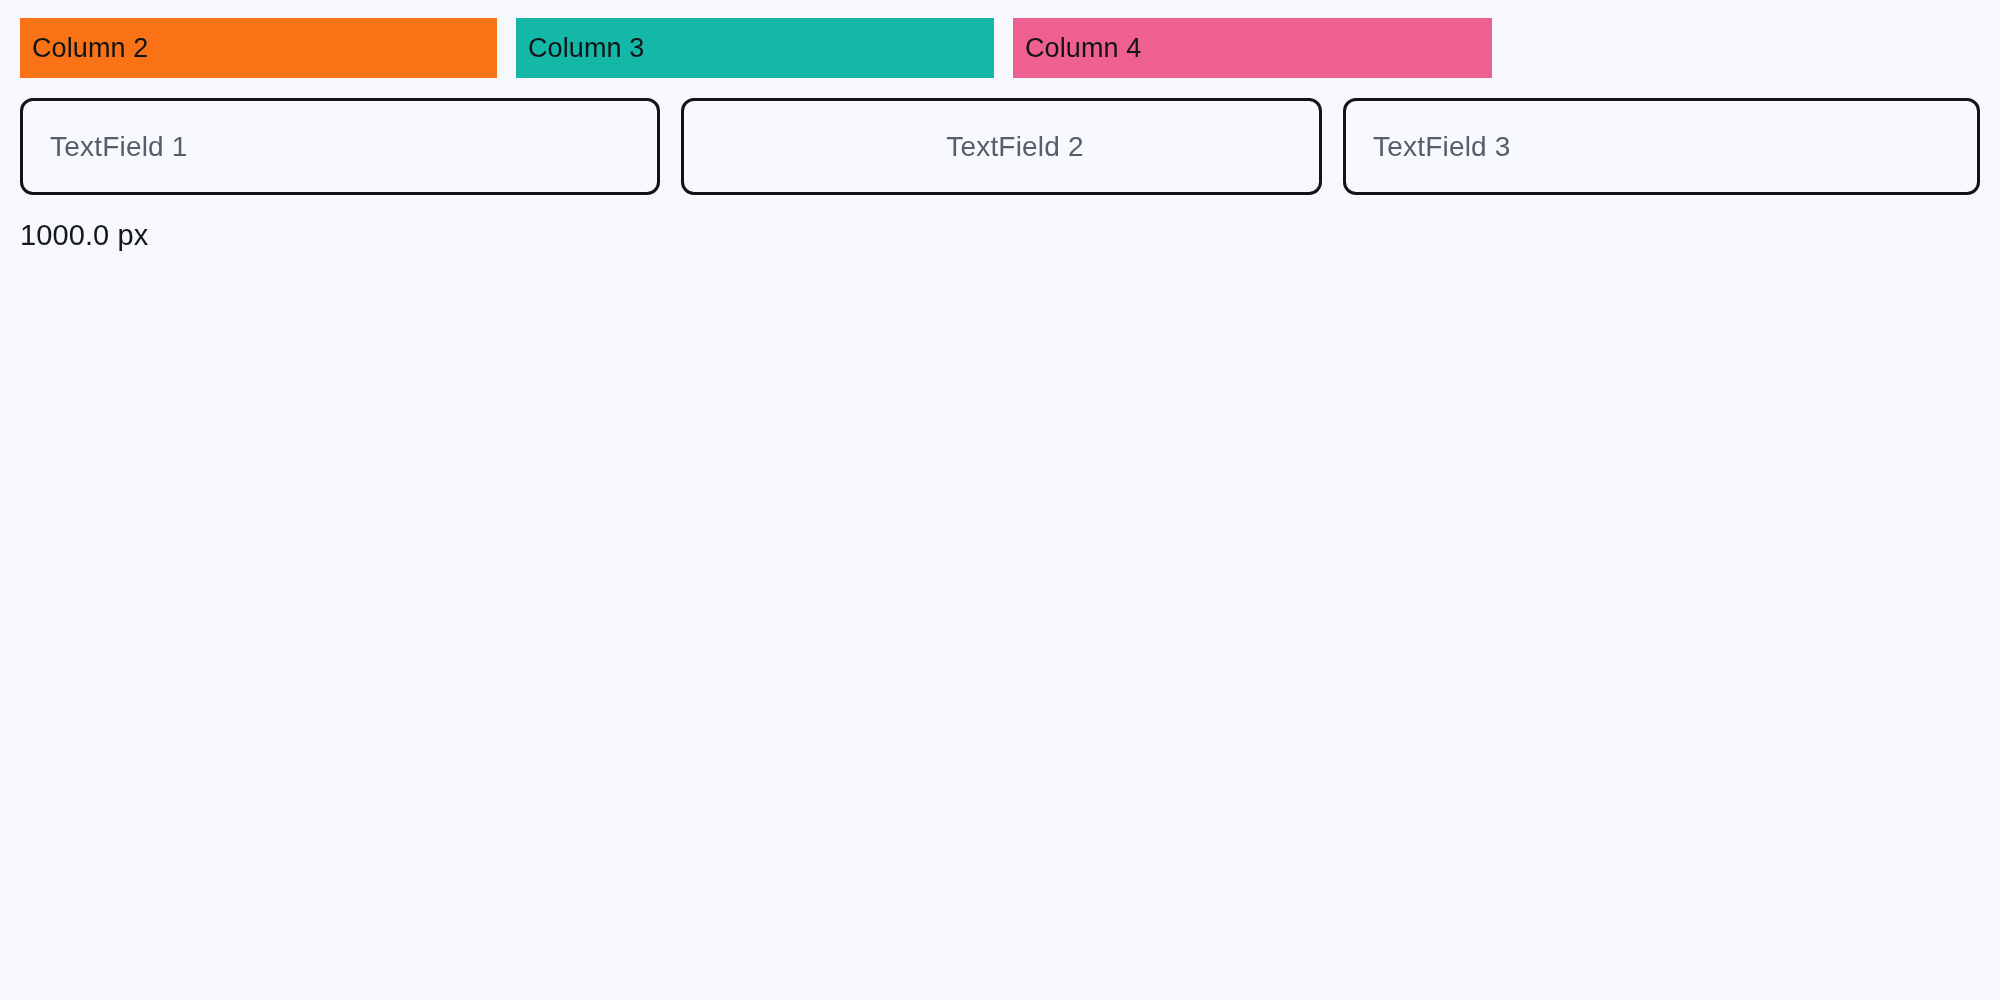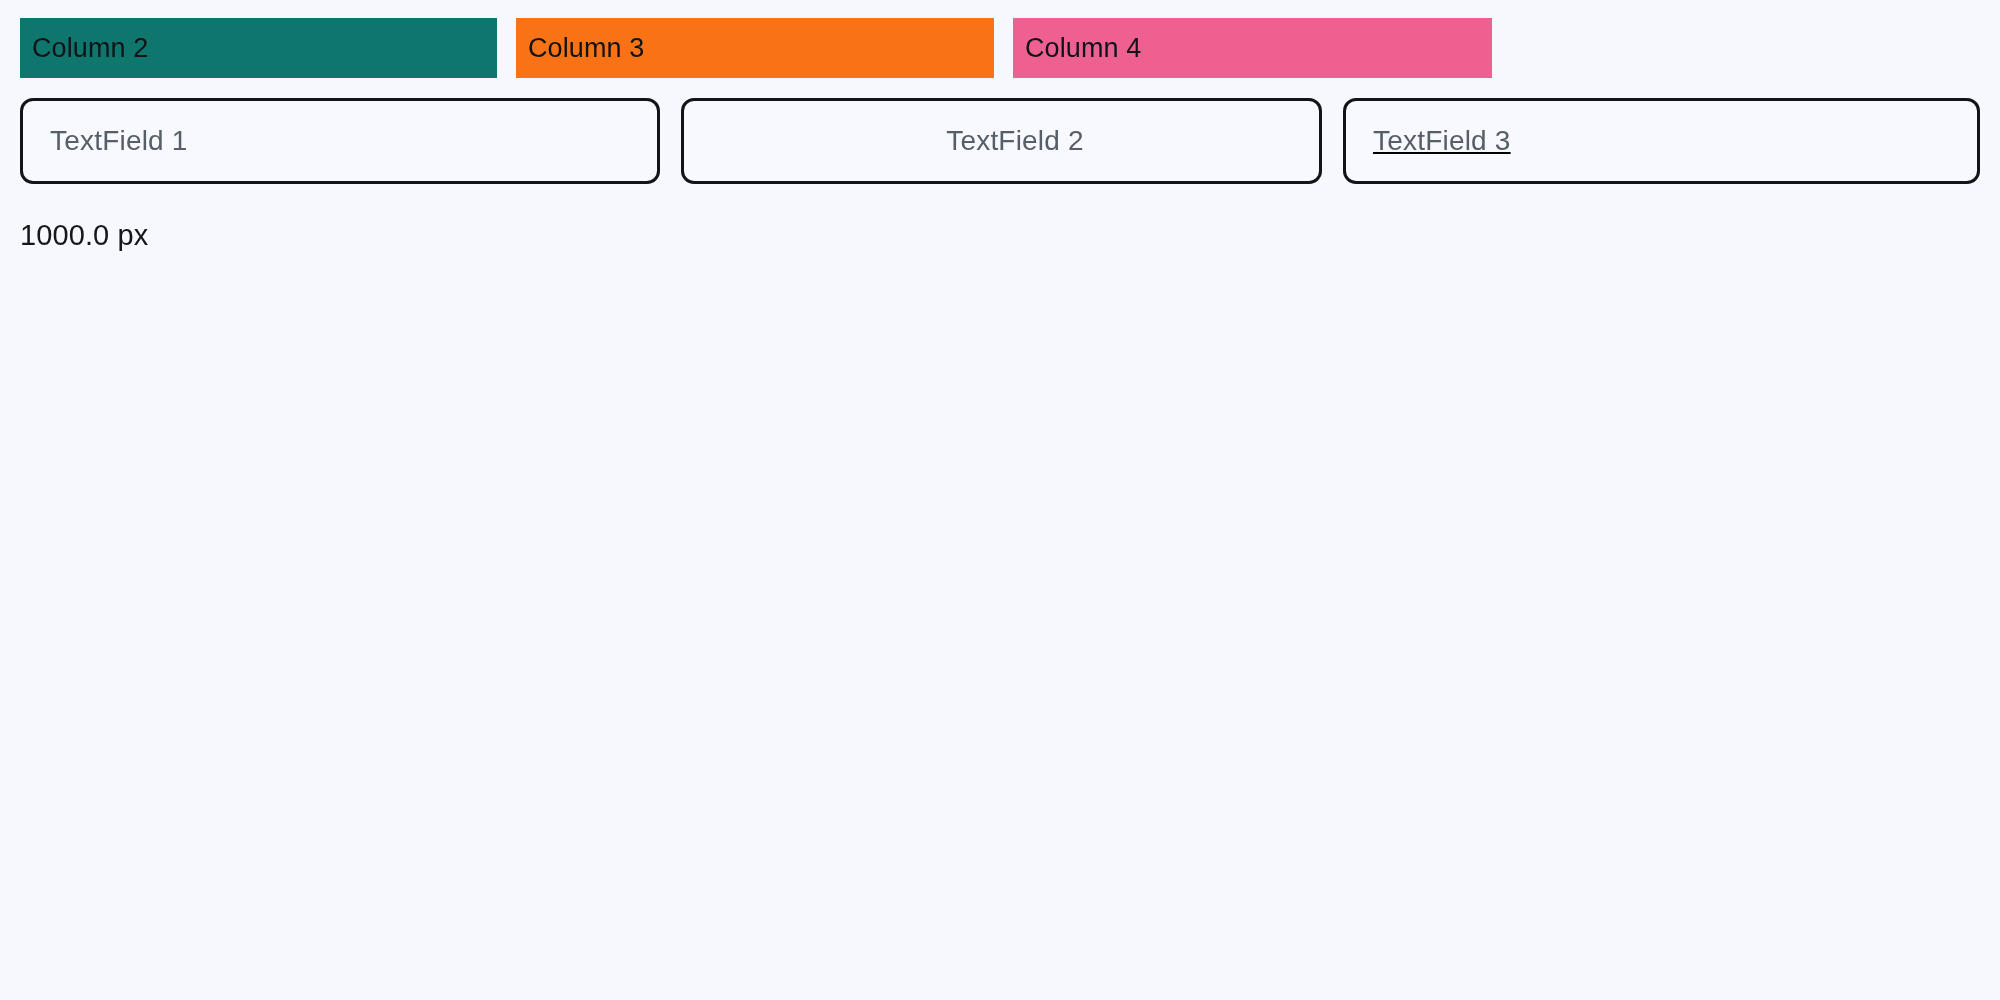--- a/index.html
+++ b/index.html
@@ -53,33 +53,33 @@
 
   
   .textfields-row {
     display: flex;
     align-items: flex-start;
     gap: 21px;
     margin-top: 20px;
     height: 97px;
   }
   .textfield {
-    height: 86px;
+    height: 97px;
     box-sizing: border-box;
     background: #f8f9fe;
     border: 3px solid #12141a;
     border-radius: 13px;
     display: flex;
     align-items: center;
     padding-left: 27px;
     flex: 0 0 auto;
   }
   .textfield.t1 { width: 640px; }
   .textfield.t2 { width: 641px; justify-content: center; }
-  .textfield.t3 { width: 637px; text-decoration: underline; }
+  .textfield.t3 { width: 637px; }
 
   .textfield-placeholder {
     font-size: 28px;
     line-height: 1;
     color: #565e68;
     letter-spacing: 0.2px;
     white-space: nowrap;
   }
 
   
@@ -99,24 +99,24 @@
     width: 2000px;
     height: 730px;
   }
 </style>
 </head>
 <body>
 
 <div class="page">
 
   <div class="columns-row">
-    <div class="column-chip c2" style="background:#0f766e">
+    <div class="column-chip c2" style="background:#f97316">
       <span class="column-label">Column 2</span>
     </div>
-    <div class="column-chip c3" style="background:#f97316">
+    <div class="column-chip c3" style="background:#14b8a6">
       <span class="column-label">Column 3</span>
     </div>
     <div class="column-chip c4" style="background:#ee6090">
       <span class="column-label">Column 4</span>
     </div>
   </div>
 
   <div class="textfields-row">
     <div class="textfield t1">
       <span class="textfield-placeholder">TextField 1</span>

